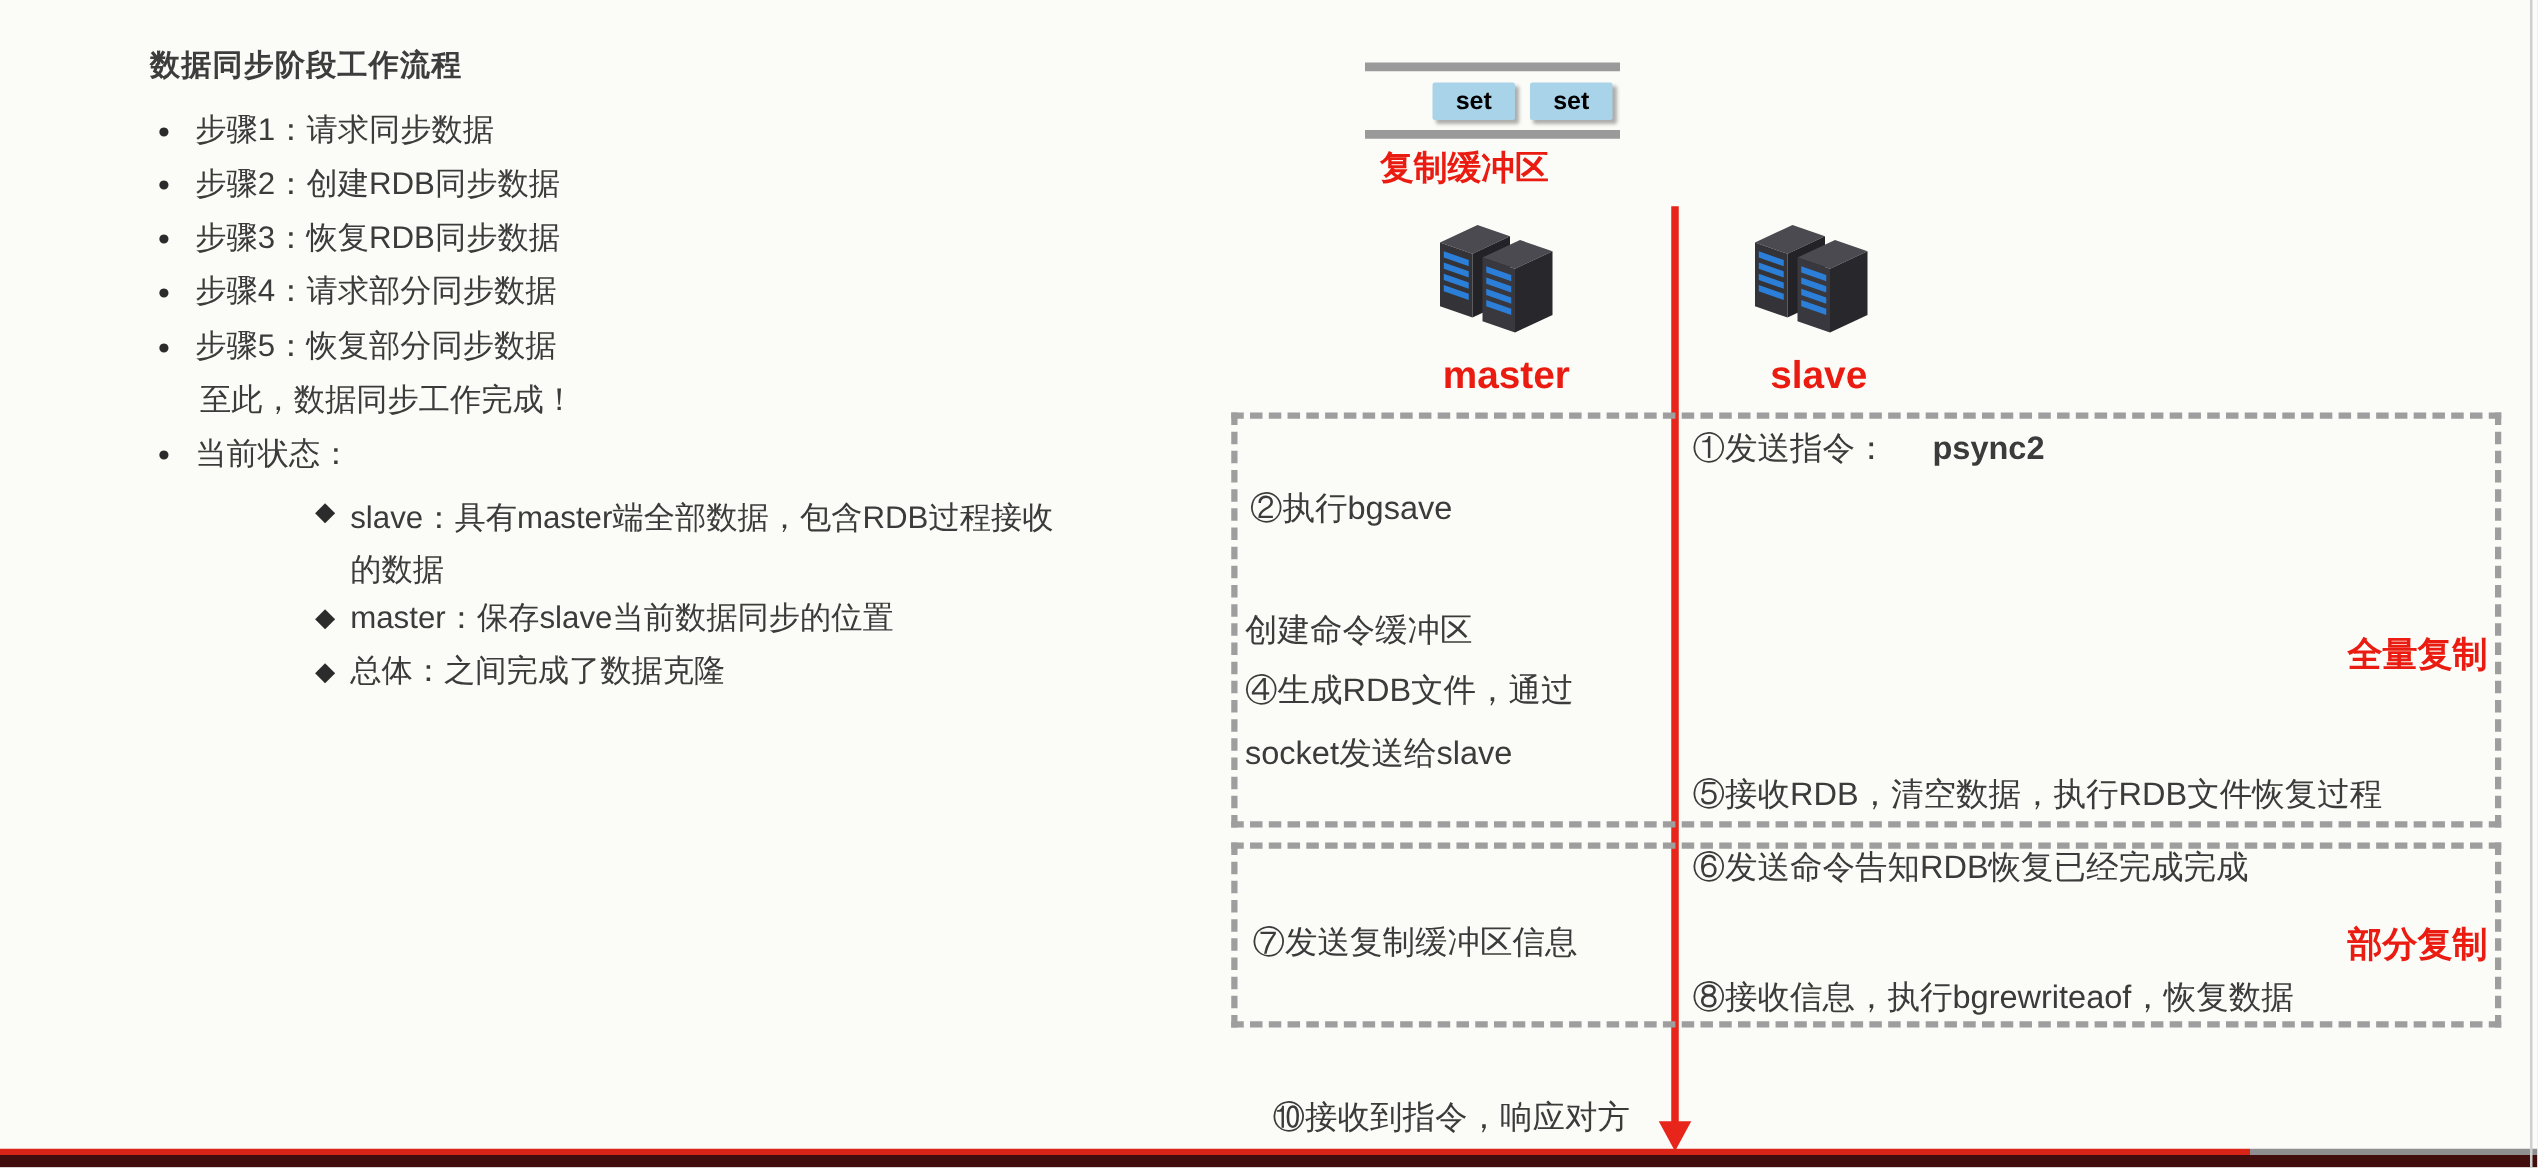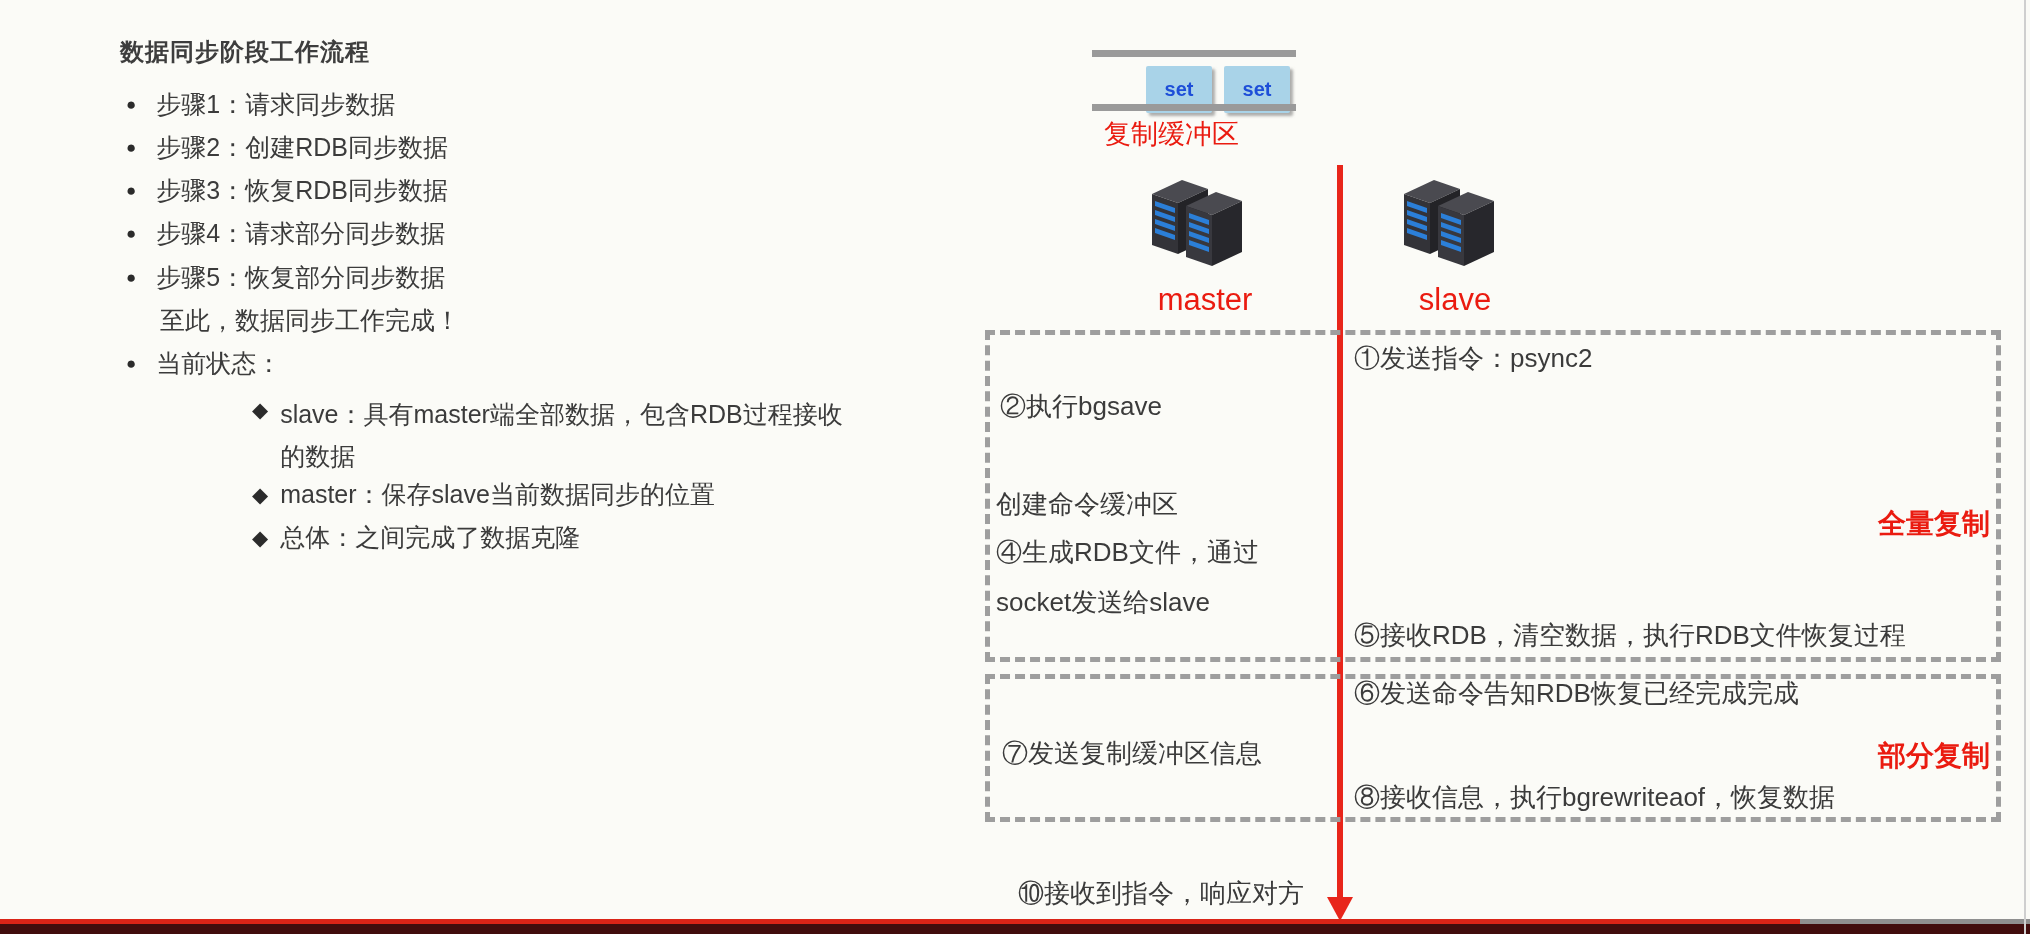--- a/index.html
+++ b/index.html
@@ -14,37 +14,37 @@
     position:absolute;left:120px;top:20px;
     font-size:24px;font-weight:800;color:#3d3d3d;letter-spacing:1px;white-space:nowrap;
   }
   
   .lrow{position:absolute;display:flex;align-items:flex-start;font-size:25px;line-height:33px;white-space:nowrap;}
   .lrow .dot{font-size:17px;line-height:33px;margin-right:20px;color:#2b2b2b;}
   .lrow .dia{font-size:21px;line-height:33px;margin-right:12px;color:#2b2b2b;}
   .lrow .wrap{white-space:normal;width:578px;line-height:42px;}
   
   .t{position:absolute;font-size:26px;white-space:nowrap;color:#3b3b3b;}
-  .b{font-weight:normal;}
+  .b{font-weight:bold;margin-left:36px;}
   .gbar{position:absolute;height:7px;background:#9a9a9a;}
   .setbox{
-    position:absolute;width:66px;height:47px;background:#a9d3e8;border-radius:2px;
+    position:absolute;width:66px;height:30px;background:#a9d3e8;border-radius:2px;
     display:flex;align-items:center;justify-content:center;
-    font-size:20px;font-weight:bold;color:#1d4ed8;
+    font-size:20px;font-weight:bold;color:#000000;
     box-shadow:3px 3px 3px rgba(110,110,110,.55);
   }
-  .buffer-label{position:absolute;font-size:27px;font-weight:normal;color:#ea1b10;white-space:nowrap;}
+  .buffer-label{position:absolute;font-size:27px;font-weight:bold;color:#ea1b10;white-space:nowrap;}
   .vline{position:absolute;left:1337px;top:165px;width:6px;height:733px;background:#e8251a;}
   .vhead{
     position:absolute;left:1327px;top:897px;width:0;height:0;
     border-left:13px solid transparent;border-right:13px solid transparent;border-top:24px solid #e8251a;
   }
   .dashbox{position:absolute;border:5px dashed #9e9e9e;}
   .tag{position:absolute;width:290px;text-align:right;font-size:28px;font-weight:bold;color:#ea1b10;white-space:nowrap;}
-  .nodelabel{position:absolute;text-align:center;font-size:31px;font-weight:normal;color:#ea1b10;white-space:nowrap;}
+  .nodelabel{position:absolute;text-align:center;font-size:31px;font-weight:bold;color:#ea1b10;white-space:nowrap;}
   .server{position:absolute;width:104px;height:100px;}
   
   .pb-red{position:absolute;left:0;top:919px;width:1800px;height:5px;background:#da2417;}
   .pb-gray{position:absolute;left:1800px;top:919px;width:230px;height:5px;background:#8f8f8f;}
   .pb-dark{position:absolute;left:0;top:924px;width:2030px;height:10px;background:#410d0d;}
 </style>
 </head>
 <body>
 
 <div class="stage">

